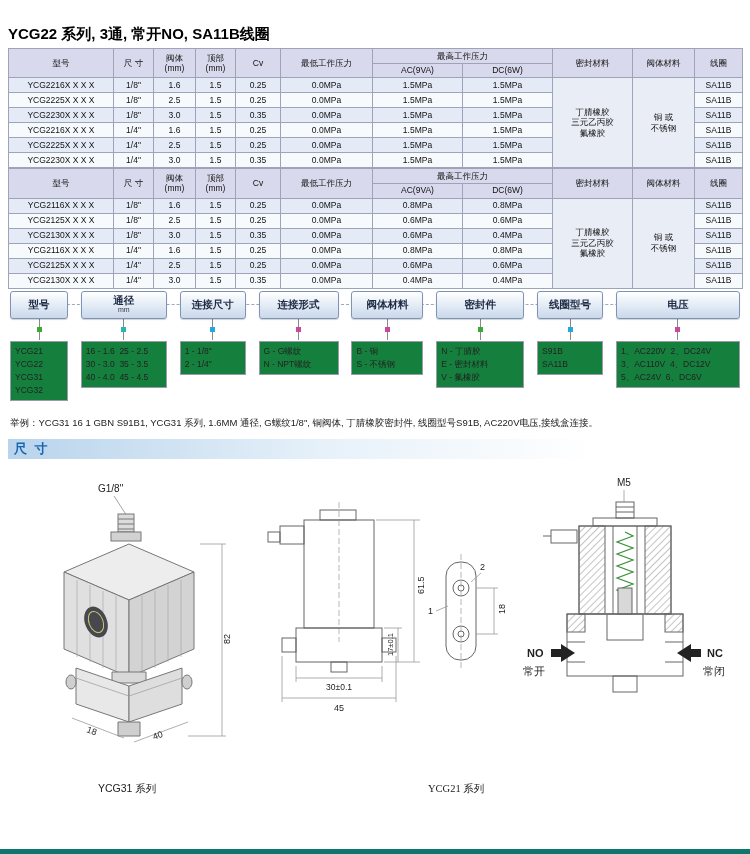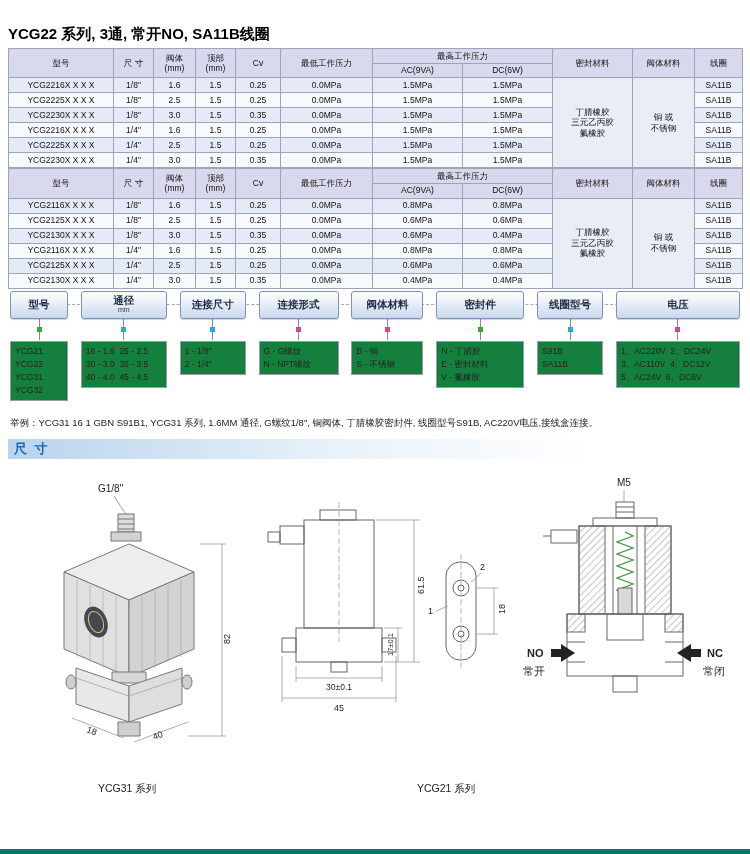--- a/index.html
+++ b/index.html
@@ -32,21 +32,21 @@
   .fconn { height:22px; display:flex; flex-direction:column; align-items:center; }
   .vline { width:1px; height:8px; background:#8a8a8a; }
   .tick { width:5px; height:5px; background:#27b7b0; }
   .fopt { width:100%; border:1px solid #9a9aa8; background:#15803d; padding:3px 4px; font-size:8.5px; line-height:1.55; white-space:pre; color:#222; }
 
   .example { font-size:9.5px; color:#222; margin:16px 2px 2px; }
 
   .drawings { position:relative; height:336px; display:flex; justify-content:space-between; padding:4px 6px 0; }
   svg text { fill:#222; font-family:"Liberation Sans","DejaVu Sans",sans-serif; }
   .series-label { position:absolute; bottom:6px; font-size:10.5px; color:#222; }
-  .lab-left { left:58px;margin-left:32px; } .lab-mid { left:409px; }
+  .lab-left { left:58px;margin-left:32px; } .lab-mid { left:420px;font-family:Liberation Serif, serif; }
 </style>
 </head>
 <body>
 
 <div class="page">
 
   <h1 class="doc-title">YCG22 系列, 3通, 常开NO, SA11B线圈</h1>
 
   <table class="spec">
     <colgroup>

